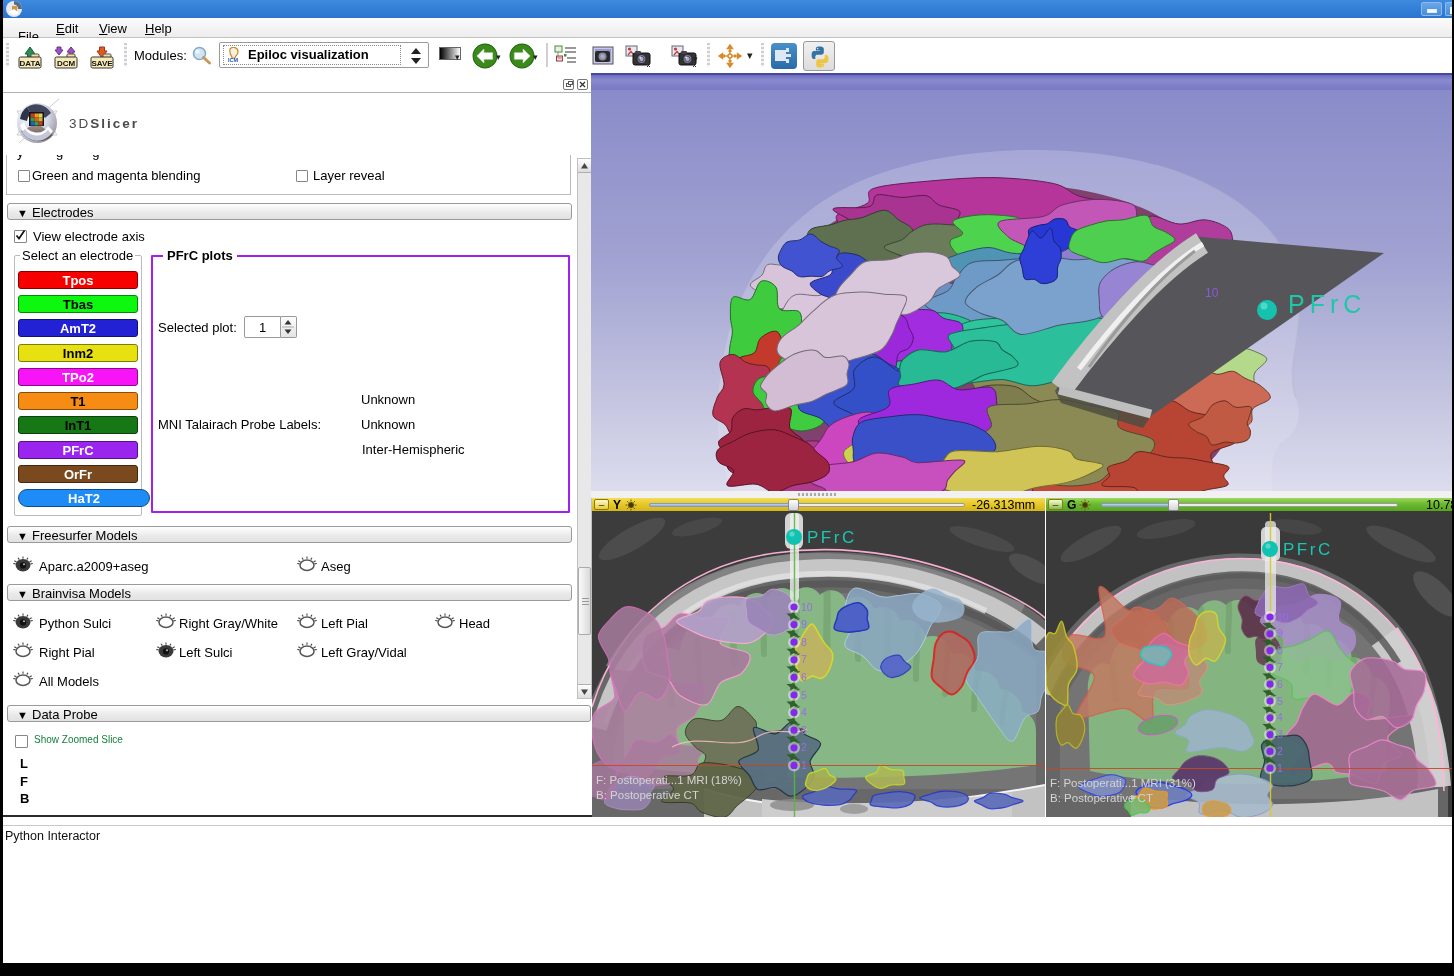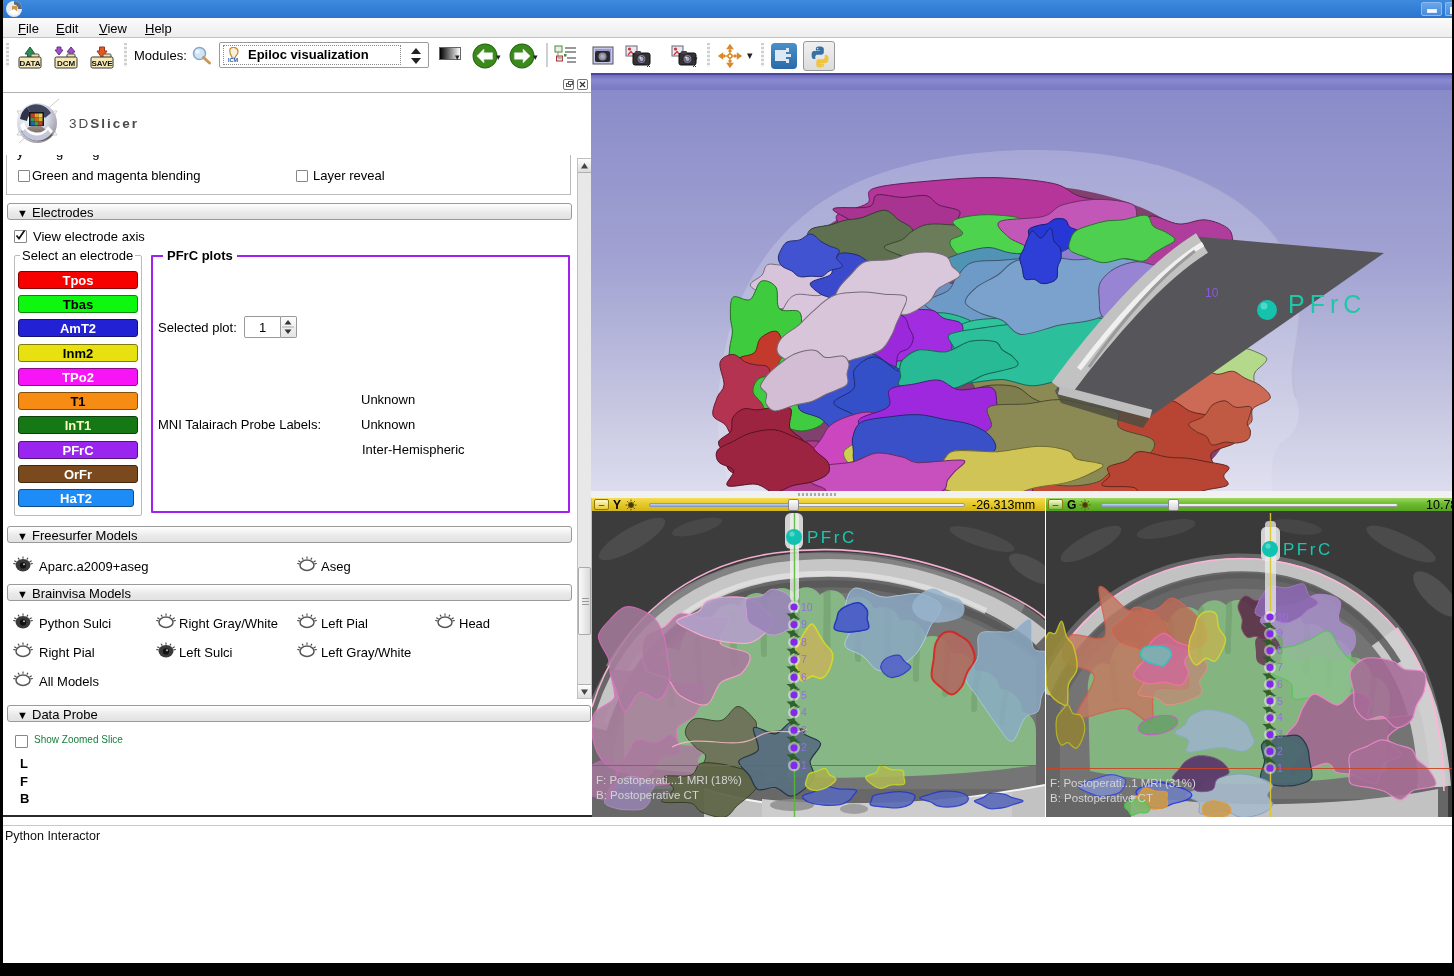--- a/index.html
+++ b/index.html
@@ -14,21 +14,21 @@
           <path d="M 4,12 A 6.5 6.5 0 0 0 14,13 L 9,9 Z" fill="#fff"></path>
         </svg>
 <div class="abs" style="left:1418px;top:2px;width:21px;height:14px;background:linear-gradient(#6aa6e8,#4a8cd8);border:1px solid #8abaf0;border-radius:2px">
           <div class="abs" style="left:5px;top:6px;width:10px;height:4px;background:#f4f8ff;border:1px solid #ddeaff"></div>
         </div>
 <div class="abs" style="left:1442px;top:2px;width:7px;height:14px;background:linear-gradient(#6aa6e8,#4a8cd8);border:1px solid #8abaf0;border-radius:2px 0 0 2px;border-right:none">
           <div class="abs" style="left:4px;top:4px;width:3px;height:7px;background:#f4f8ff"></div>
         </div>
 </div>
 <div class="abs" style="left:0;top:18px;width:1449px;height:20px;background:linear-gradient(#fbfbfb,#ededed);border-bottom:1px solid #c2c2c2">
-<span class="abs" style="left:15px;top:3px;font-size:13px;color:#000"><span style="text-decoration:underline">F</span>ile</span>
+<span class="abs" style="left:15px;top:11px;font-size:13px;color:#000"><span style="text-decoration:underline">F</span>ile</span>
 <span class="abs" style="left:53px;top:3px;font-size:13px;color:#000"><span style="text-decoration:underline">E</span>dit</span>
 <span class="abs" style="left:96px;top:3px;font-size:13px;color:#000"><span style="text-decoration:underline">V</span>iew</span>
 <span class="abs" style="left:142px;top:3px;font-size:13px;color:#000"><span style="text-decoration:underline">H</span>elp</span>
 </div>
 <div class="abs" style="left:0;top:38px;width:1449px;height:35px;background:#fff">
 <div class="abs" style="left:3px;top:5px;width:3px;height:24px;background:repeating-linear-gradient(#cfcfcf 0 2px,#f4f4f4 2px 4px)"></div>
 <svg class="abs" style="left:14px;top:4px" width="26" height="27" viewBox="0 0 26 27">
           <path d="M 8,12 L 13,5 L 18,12 L 15.5,12 L 15.5,16 L 10.5,16 L 10.5,12 Z" fill="#2e8b57" stroke="#163" stroke-width="1"></path>
           <rect x="14" y="12" width="8" height="5" rx="1" fill="#f0e0a0" stroke="#555"></rect>
           <rect x="2" y="15" width="22" height="11" rx="1.5" fill="#f5e9b8" stroke="#333"></rect>
@@ -237,24 +237,24 @@
         </div>
 <span class="abs" style="left:30px;top:156px;font-size:13px;color:#000">View electrode axis</span>
 <div class="abs" style="left:11px;top:182px;width:128px;height:261px;border:1px solid #bbb;border-radius:2px"></div>
 <span class="abs" style="left:17px;top:175px;font-size:13px;color:#000;background:#fff;padding:0 2px">Select an electrode</span>
 <div class="abs" style="left:15px;top:197.6px;width:120px;height:18px;background:#f70000;border:1px solid #870000;border-radius:3px;color:#fff;font-size:13px;font-weight:bold;text-align:center;line-height:17px">Tpos</div>
 <div class="abs" style="left:15px;top:221.9px;width:120px;height:18px;background:#0ef70e;border:1px solid #078707;border-radius:3px;color:#000;font-size:13px;font-weight:bold;text-align:center;line-height:17px">Tbas</div>
 <div class="abs" style="left:15px;top:246.2px;width:120px;height:18px;background:#2222d4;border:1px solid #121274;border-radius:3px;color:#fff;font-size:13px;font-weight:bold;text-align:center;line-height:17px">AmT2</div>
 <div class="abs" style="left:15px;top:270.5px;width:120px;height:18px;background:#e8e112;border:1px solid #7f7b09;border-radius:3px;color:#000;font-size:13px;font-weight:bold;text-align:center;line-height:17px">Inm2</div>
 <div class="abs" style="left:15px;top:294.8px;width:120px;height:18px;background:#f715f7;border:1px solid #870b87;border-radius:3px;color:#fff;font-size:13px;font-weight:bold;text-align:center;line-height:17px">TPo2</div>
 <div class="abs" style="left:15px;top:319.1px;width:120px;height:18px;background:#f78c14;border:1px solid #874d0b;border-radius:3px;color:#000;font-size:13px;font-weight:bold;text-align:center;line-height:17px">T1</div>
-<div class="abs" style="left:15px;top:343.4px;width:120px;height:18px;background:#157815;border:1px solid #0b420b;border-radius:3px;color:#fef9c3;font-size:13px;font-weight:bold;text-align:center;line-height:17px">InT1</div>
+<div class="abs" style="left:15px;top:343.4px;width:120px;height:18px;background:#157815;border:1px solid #0b420b;border-radius:3px;color:#000000;font-size:13px;font-weight:bold;text-align:center;line-height:17px">InT1</div>
 <div class="abs" style="left:15px;top:367.7px;width:120px;height:18px;background:#9a25ef;border:1px solid #541483;border-radius:3px;color:#fff;font-size:13px;font-weight:bold;text-align:center;line-height:17px">PFrC</div>
 <div class="abs" style="left:15px;top:392.0px;width:120px;height:18px;background:#7a4a1e;border:1px solid #432810;border-radius:3px;color:#fff;font-size:13px;font-weight:bold;text-align:center;line-height:17px">OrFr</div>
-<div class="abs" style="left:15px;top:416.3px;width:116px;height:18px;background:#1e8cf7;border:1px solid #104d87;border-radius:3px;color:#fff;font-size:13px;font-weight:bold;text-align:center;line-height:17px">HaT2</div>
+<div class="abs" style="left:15px;top:416.3px;width:132px;height:18px;background:#1e8cf7;border:1px solid #104d87;border-radius:9px;color:#fff;font-size:13px;font-weight:bold;text-align:center;line-height:17px">HaT2</div>
 <div class="abs" style="left:148px;top:182px;width:419px;height:258px;border:2px solid #a021f0;border-radius:1px"></div>
 <span class="abs" style="left:160px;top:175px;font-size:13px;font-weight:bold;color:#000;background:#fff;padding:0 4px">PFrC plots</span>
 <span class="abs" style="left:155px;top:247px;font-size:13px;color:#000">Selected plot:</span>
 <div class="abs" style="left:241px;top:243px;width:37px;height:22px;background:#fff;border:1px solid #999;border-radius:2px 0 0 2px;font-size:13px;text-align:center;line-height:21px;color:#000">1</div>
 <div class="abs" style="left:278px;top:243px;width:16px;height:22px;border:1px solid #999;border-left:none;border-radius:0 2px 2px 0;background:linear-gradient(#fcfcfc,#e4e4e4)">
           <svg width="14" height="20" style="position:absolute;left:0;top:0">
             <path d="M 7,3 L 10.5,7.5 L 3.5,7.5 Z" fill="#333"></path>
             <line x1="1" y1="10" x2="13" y2="10" stroke="#aaa"></line>
             <path d="M 7,17 L 10.5,12.5 L 3.5,12.5 Z" fill="#333"></path>
           </svg>
@@ -374,21 +374,21 @@
             <line x1="0.0" y1="-6.2" x2="0.0" y2="-8.4" stroke="#444" stroke-width="1.1"></line>
             <line x1="3.8" y1="-5.4" x2="5.0" y2="-7.3" stroke="#444" stroke-width="1.1"></line>
             <line x1="6.5" y1="-3.1" x2="8.7" y2="-4.2" stroke="#444" stroke-width="1.1"></line>
             <line x1="-7.4" y1="-1.1" x2="-9.8" y2="-1.5" stroke="#444" stroke-width="1.1"></line>
             <line x1="7.4" y1="-1.1" x2="9.8" y2="-1.5" stroke="#444" stroke-width="1.1"></line>
             <ellipse cx="0" cy="0.3" rx="7" ry="5.2" fill="none" stroke="#555" stroke-width="1.5"></ellipse>
           </g>
         </svg>
 <span class="abs" style="left:36px;top:572px;font-size:13px;color:#000">Right Pial</span>
 <span class="abs" style="left:176px;top:572px;font-size:13px;color:#000">Left Sulci</span>
-<span class="abs" style="left:318px;top:572px;font-size:13px;color:#000">Left Gray/White</span>
+<span class="abs" style="left:318px;top:572px;font-size:13px;color:#000">Left Gray/Vidal</span>
 <svg class="abs" style="left:10px;top:597px" width="560" height="20">
           <g transform="translate(10,10)">
             <line x1="-6.5" y1="-3.1" x2="-8.7" y2="-4.2" stroke="#444" stroke-width="1.1"></line>
             <line x1="-3.7" y1="-5.4" x2="-5.0" y2="-7.3" stroke="#444" stroke-width="1.1"></line>
             <line x1="0.0" y1="-6.2" x2="0.0" y2="-8.4" stroke="#444" stroke-width="1.1"></line>
             <line x1="3.8" y1="-5.4" x2="5.0" y2="-7.3" stroke="#444" stroke-width="1.1"></line>
             <line x1="6.5" y1="-3.1" x2="8.7" y2="-4.2" stroke="#444" stroke-width="1.1"></line>
             <line x1="-7.4" y1="-1.1" x2="-9.8" y2="-1.5" stroke="#444" stroke-width="1.1"></line>
             <line x1="7.4" y1="-1.1" x2="9.8" y2="-1.5" stroke="#444" stroke-width="1.1"></line>
             <ellipse cx="0" cy="0.3" rx="7" ry="5.2" fill="none" stroke="#555" stroke-width="1.5"></ellipse>

